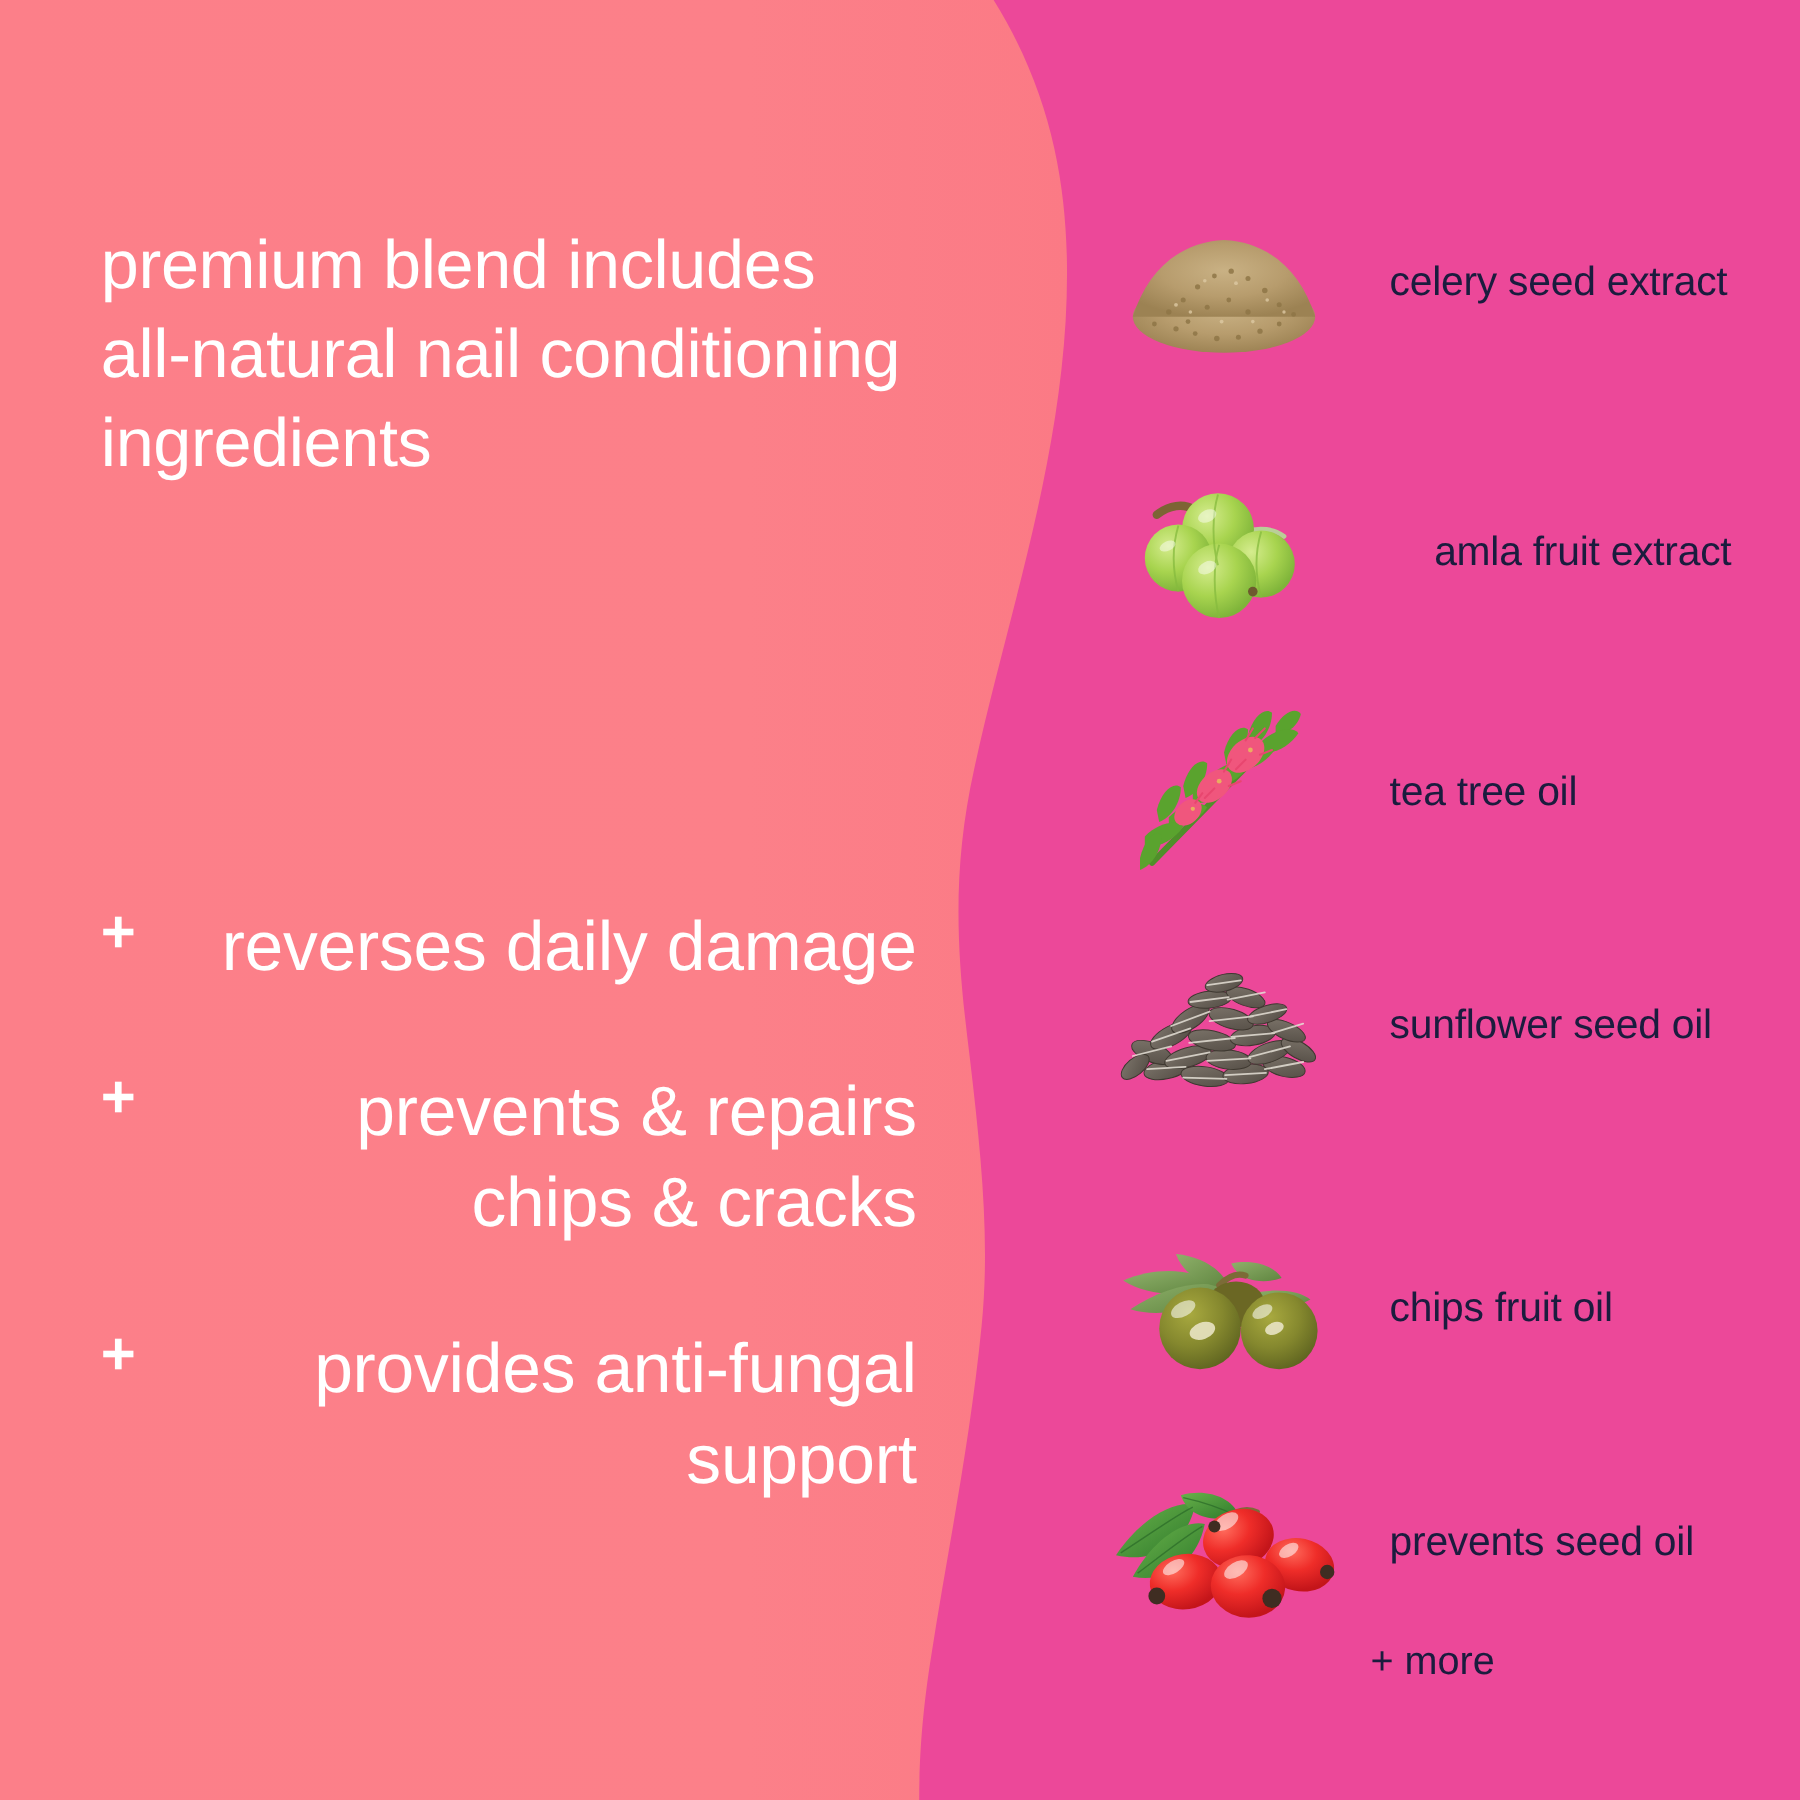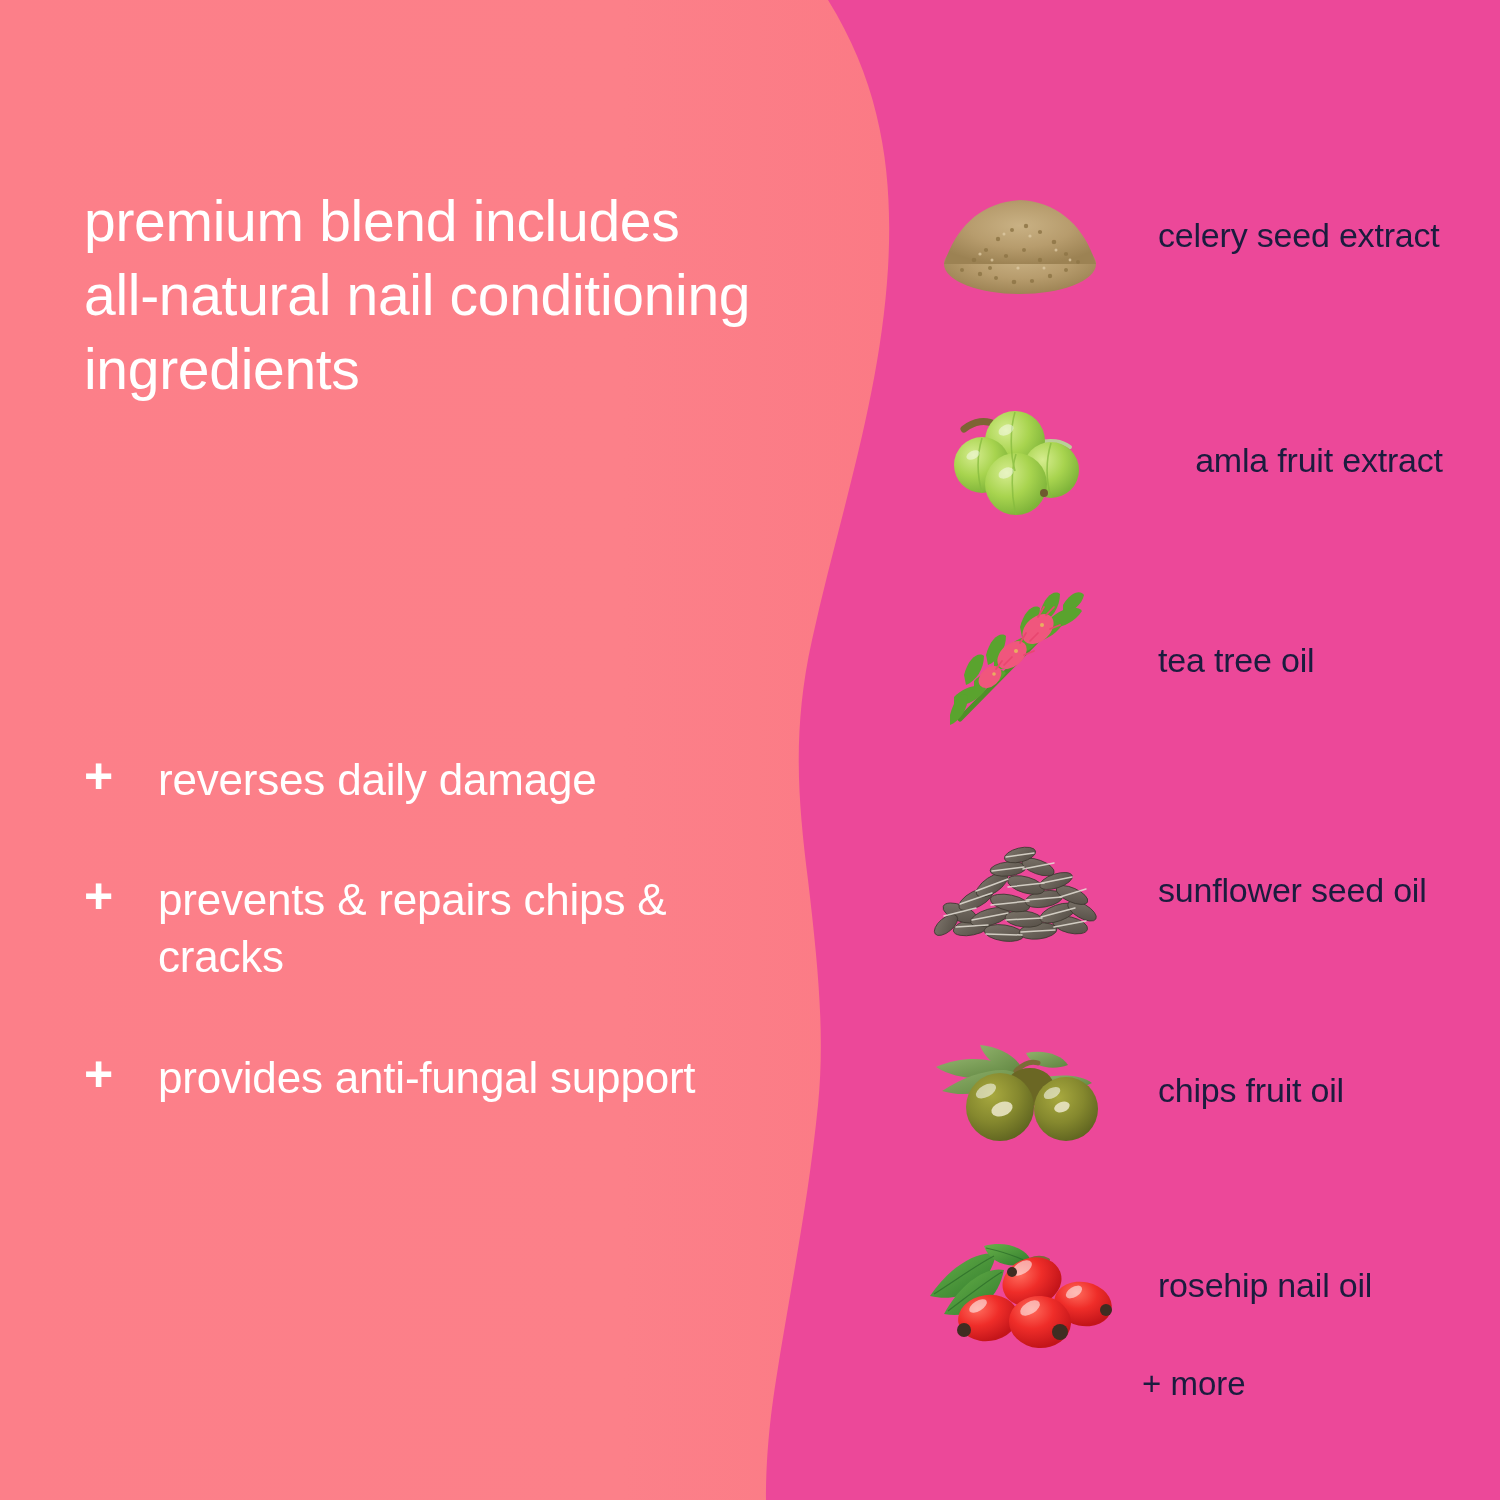--- a/index.html
+++ b/index.html
@@ -67,26 +67,27 @@
     flex: 0 0 auto;
     width: 74px;
     font-size: 50px;
     line-height: 1.12;
     font-weight: 700;
     color: #ffffff;
     text-align: left;
   }
   .benefit-text {
     flex: 1 1 auto;
-    font-size: 44px;
+    font-size: 58px;
     line-height: 1.30;
     font-weight: 300;
     color: #ffffff;
     letter-spacing: -0.2px;
     padding-top: 3px;
+    text-align: right;
   }
 
   
   #ingredient-list {
     position: absolute;
     left: 920px;
     top: 150px;
     width: 560px;
     height: 1300px;
     z-index: 3;
@@ -295,21 +296,21 @@
           <g fill="#e8c35a" opacity="0.8">
             <circle cx="122" cy="40" r="2"></circle>
               <circle cx="96" cy="66" r="2"></circle>
             <circle cx="74" cy="89" r="1.8"></circle>
           </g>
         </svg>
       </div>
       <div class="ing-label">tea tree oil</div>
     </div>
 
-    <div class="ingredient-row" style="top:665px;">
+    <div class="ingredient-row" style="top:629px;">
       <div class="ing-thumb">
         <svg viewBox="0 0 200 150" aria-hidden="true">
           <defs>
             <linearGradient id="sf-g" x1="0" y1="0" x2="1" y2="1">
               <stop offset="0%" stop-color="#7d756b"></stop>
               <stop offset="100%" stop-color="#544d45"></stop>
             </linearGradient>
           </defs>
           <g>
             <g fill="url(#sf-g)" stroke="#3e3830" stroke-width="0.8">
@@ -434,20 +435,20 @@
             <ellipse cx="154" cy="82" rx="9" ry="5" transform="rotate(-32 154 82)"></ellipse>
           </g>
           <g fill="#3f2d22">
             <circle cx="140" cy="122" r="8"></circle>
             <circle cx="44" cy="120" r="7"></circle>
             <circle cx="186" cy="100" r="6"></circle>
             <circle cx="92" cy="62" r="5"></circle>
           </g>
         </svg>
       </div>
-      <div class="ing-label">rosehip nail oil</div>
+      <div class="ing-label">prevents seed oil</div>
     </div>
 
     <div id="more-row">+ more</div>
 
   </div>
 
 </div>
 
 </body></html>

